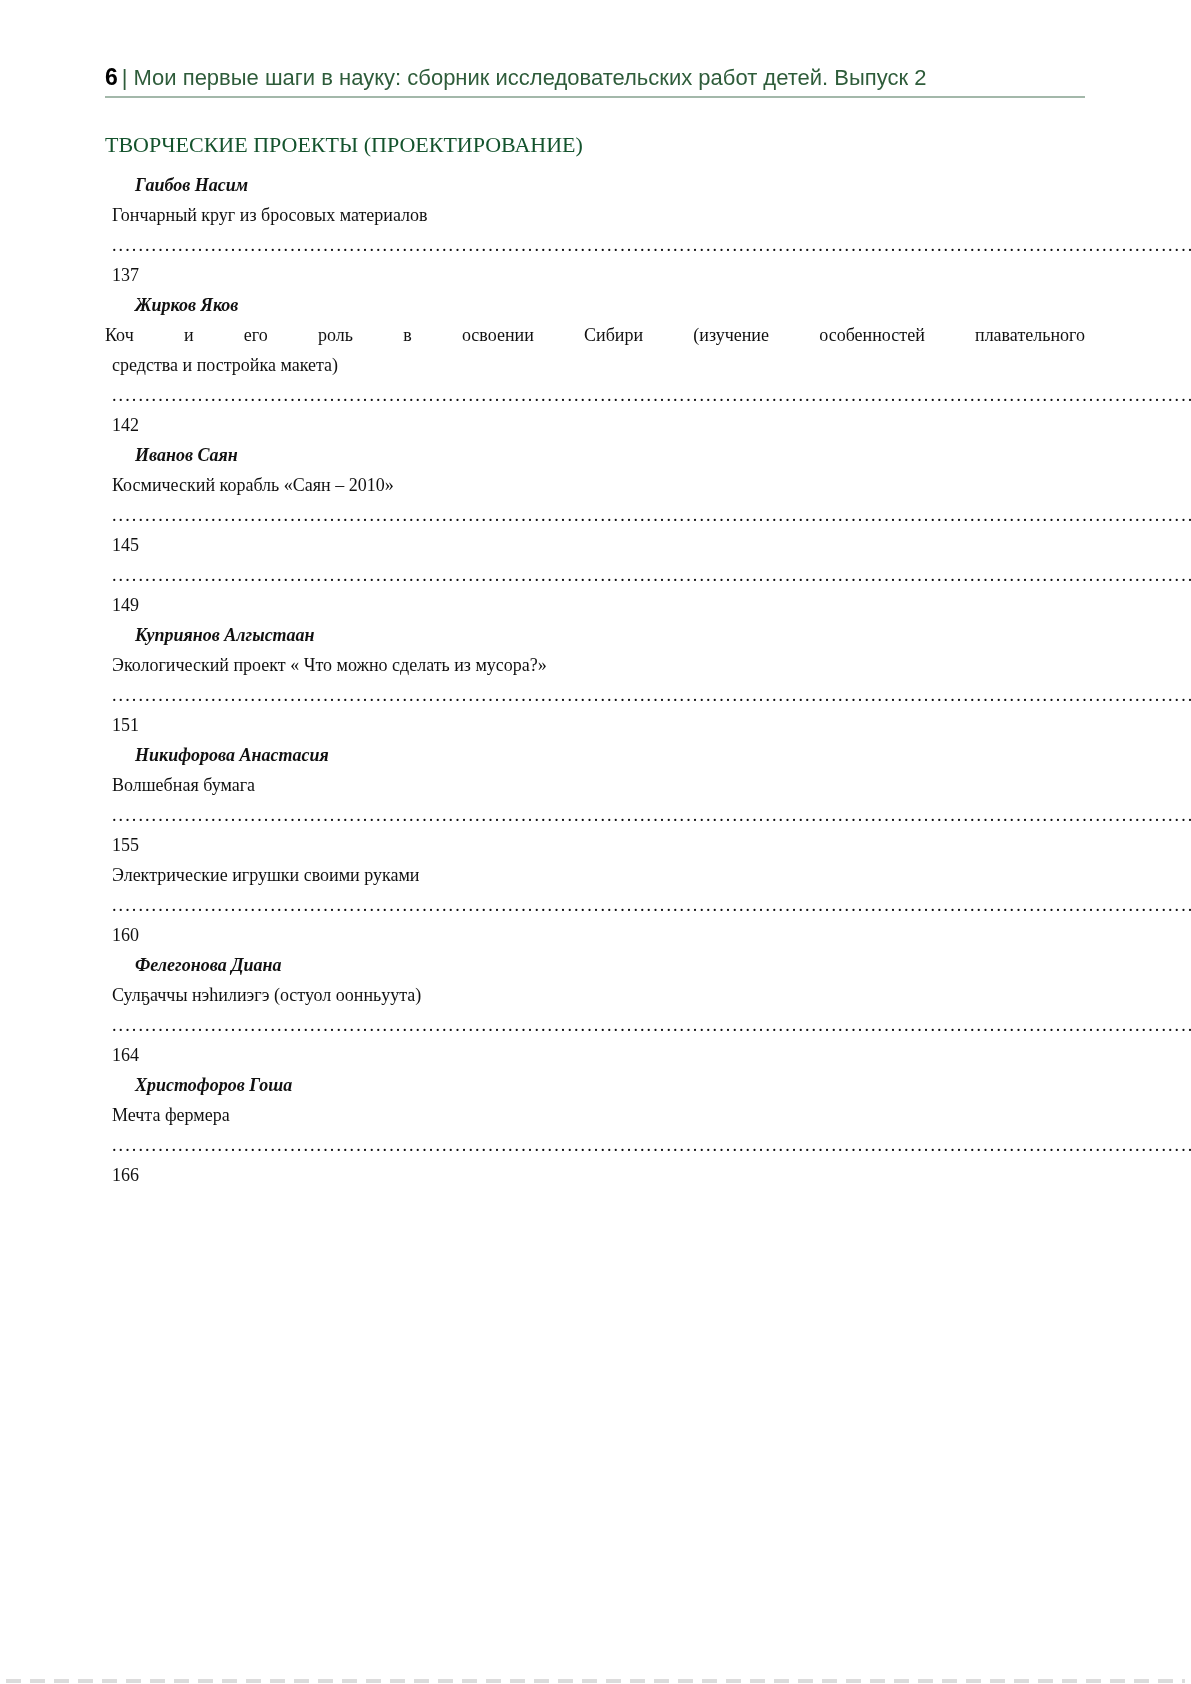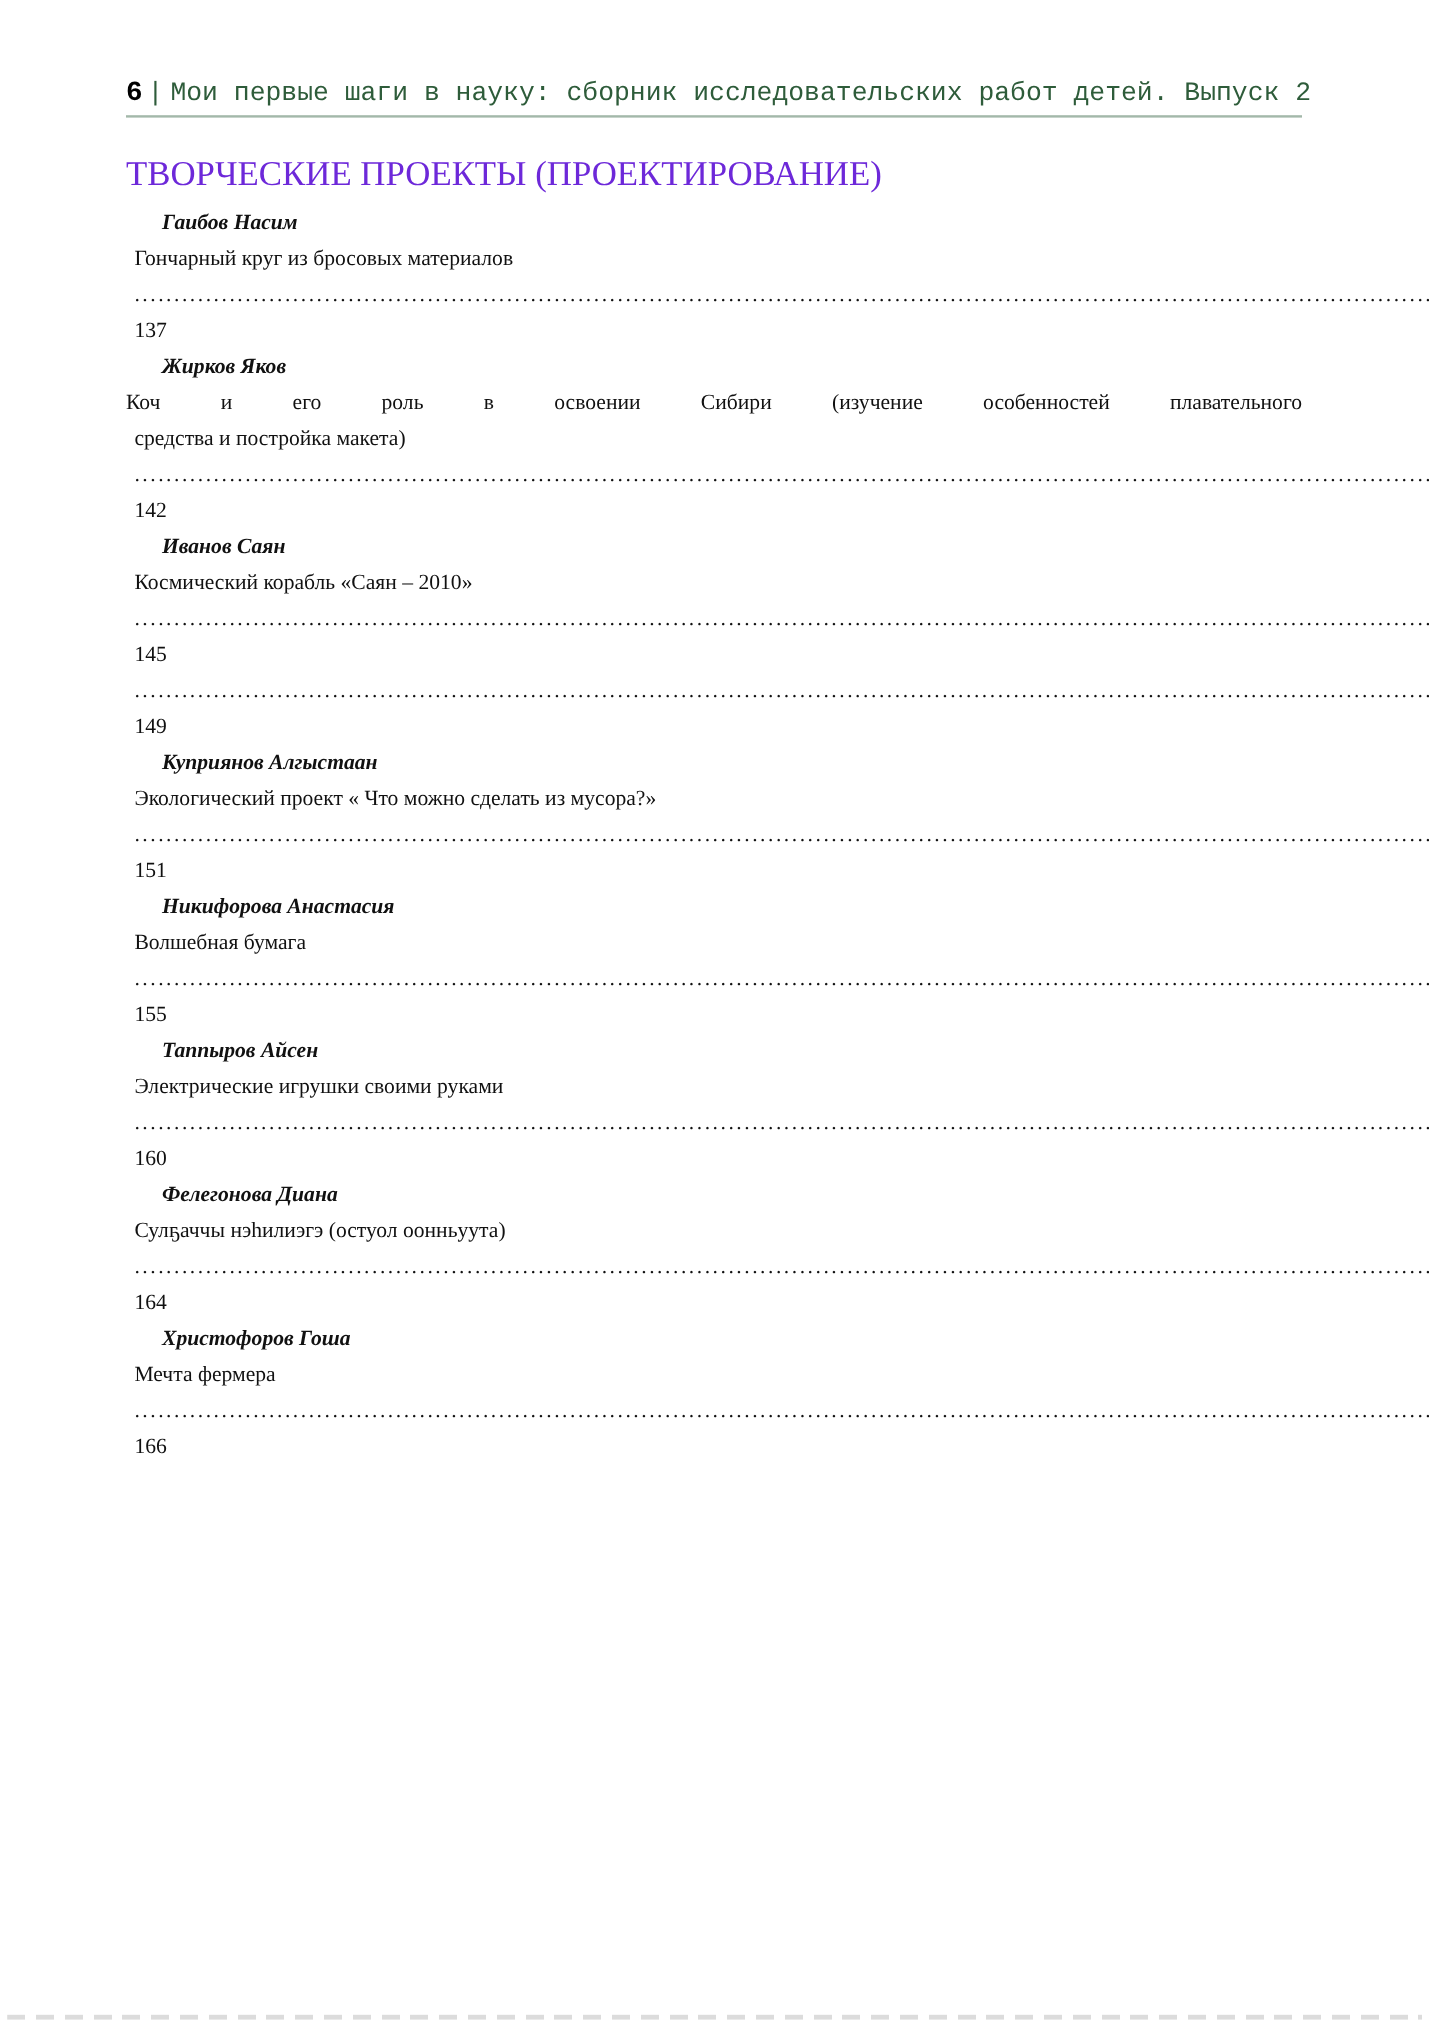--- a/index.html
+++ b/index.html
@@ -18,21 +18,21 @@
   }
   .content {
     position: absolute;
     left: 105px;
     top: 0;
     width: 980px;
   }
   
   .header-row {
     margin-top: 62px;
-    font-family: Liberation Mono, monospace;
+    font-family: Liberation Sans, sans-serif;
     font-size: 22px;
     line-height: 30px;
     white-space: nowrap;
   }
   .header-pagenum {
     font-weight: bold;
     color: #000000;
     font-size: 23px;
   }
   .header-sep {
@@ -44,23 +44,23 @@
     color: var(--header-green, #2e5c3a);
   }
   .header-rule {
     margin-top: 3px;
     height: 0;
     border-top: 2px solid var(--rule-color, #a3b8aa);
   }
   
   .section-title {
     margin-top: 32px;
-    font-size: 29px;
+    font-size: 22px;
     line-height: 30px;
-    color: #6d28d9;
+    color: #14532d;
   }
   
   .toc-list {
     margin-top: 10px;
     font-size: 18px;
     line-height: 30px;
   }
   .author {
     font-weight: bold;
     font-style: italic;
@@ -176,21 +176,20 @@
     <div class="author">Никифорова Анастасия</div>
 
     <div class="entry-line">
       <span class="entry-title">Волшебная бумага</span>
       <span class="leader"></span>
       <span class="entry-page">155</span>
     </div>
   </div>
 
   <div class="entry">
-    <div class="author">Таппыров Айсен</div>
 
     <div class="entry-line">
       <span class="entry-title">Электрические игрушки своими руками </span>
       <span class="leader"></span>
       <span class="entry-page">160</span>
     </div>
   </div>
 
   <div class="entry">
     <div class="author">Фелегонова Диана</div>

